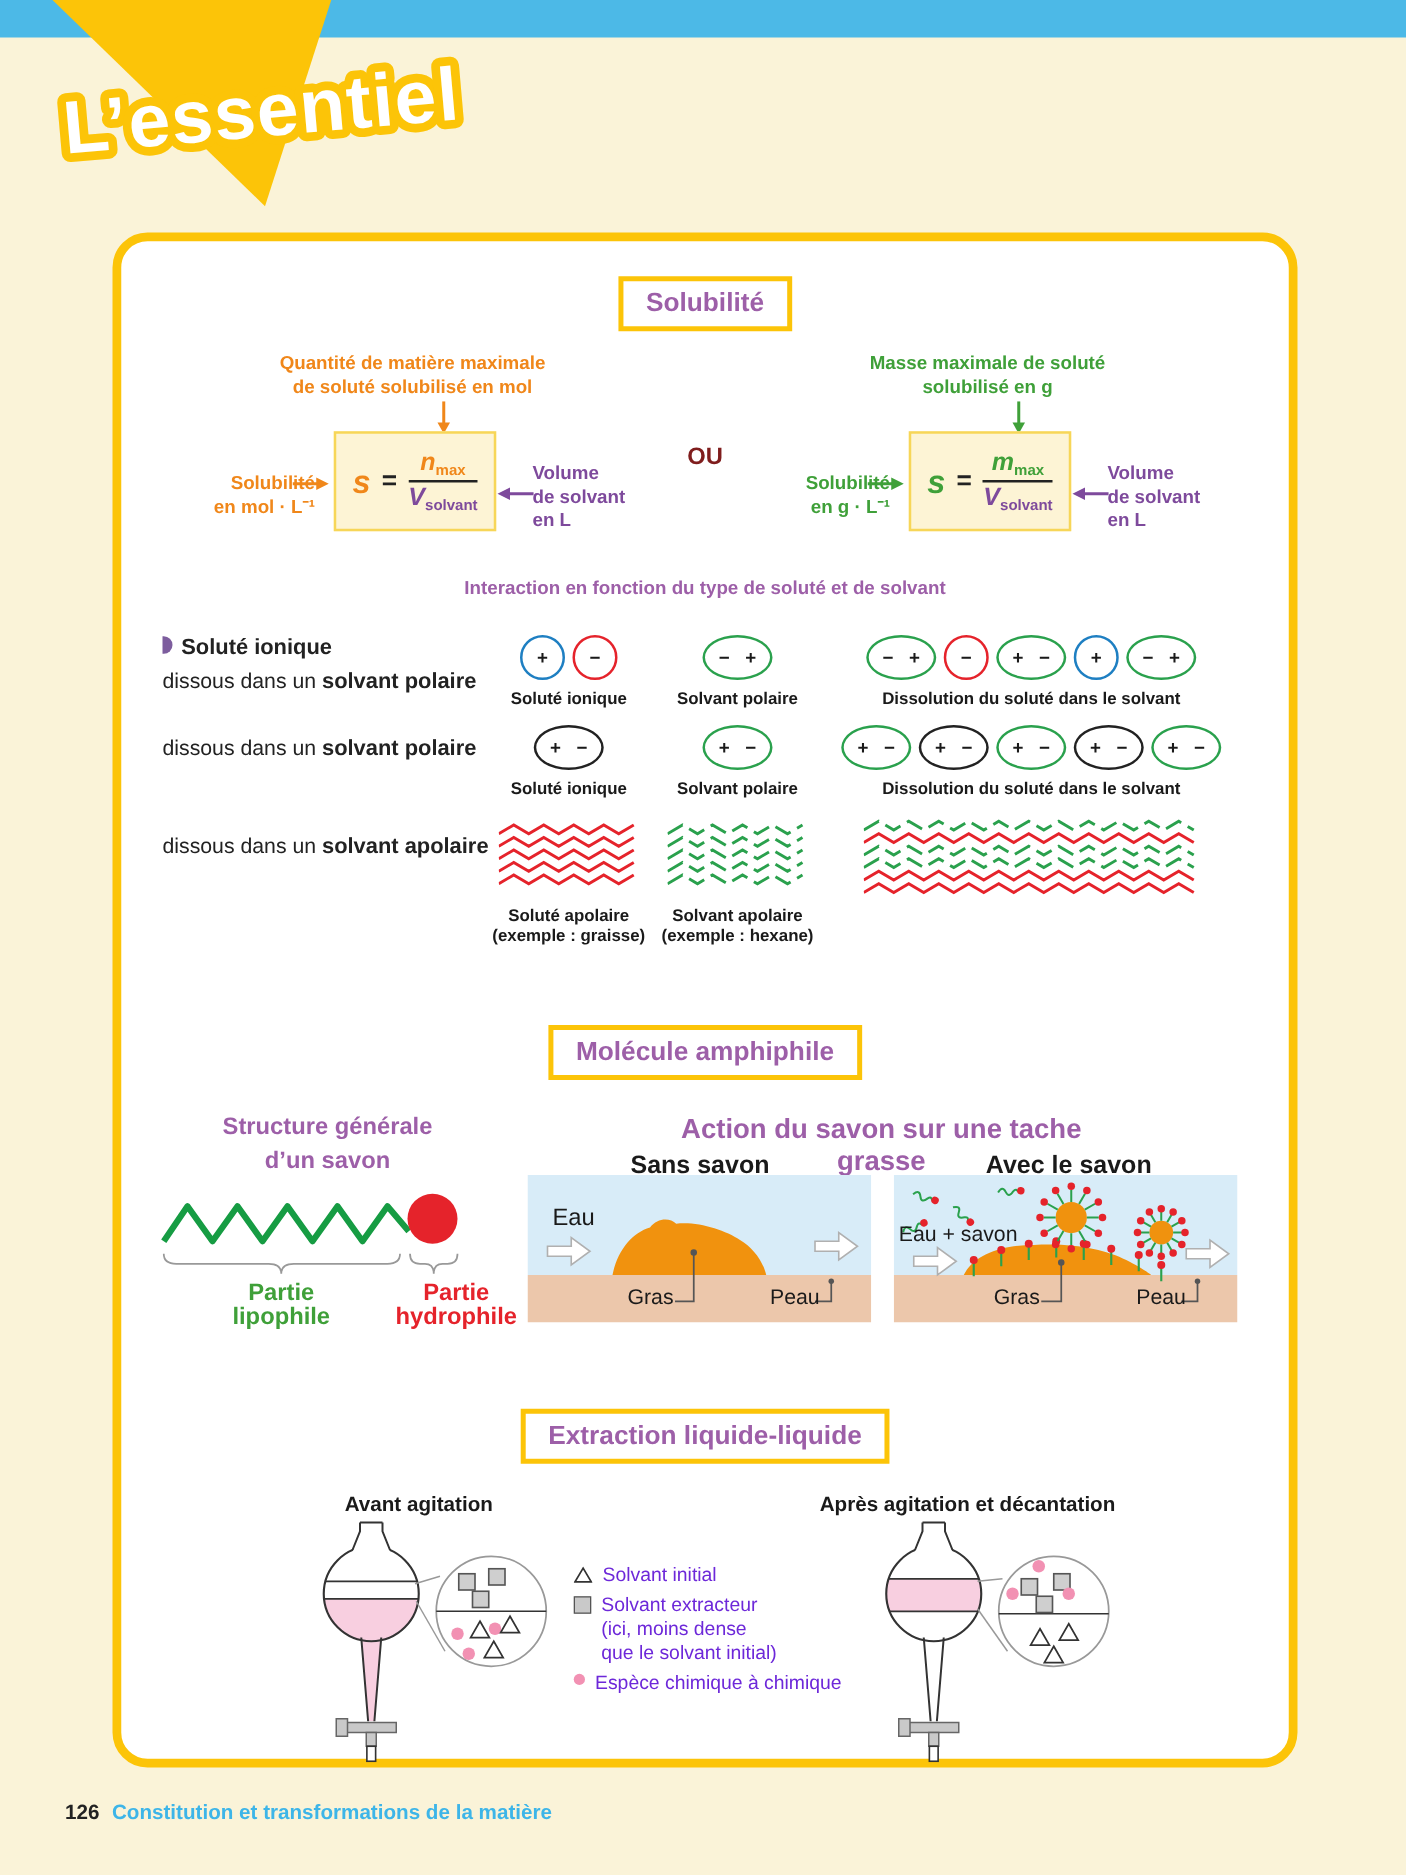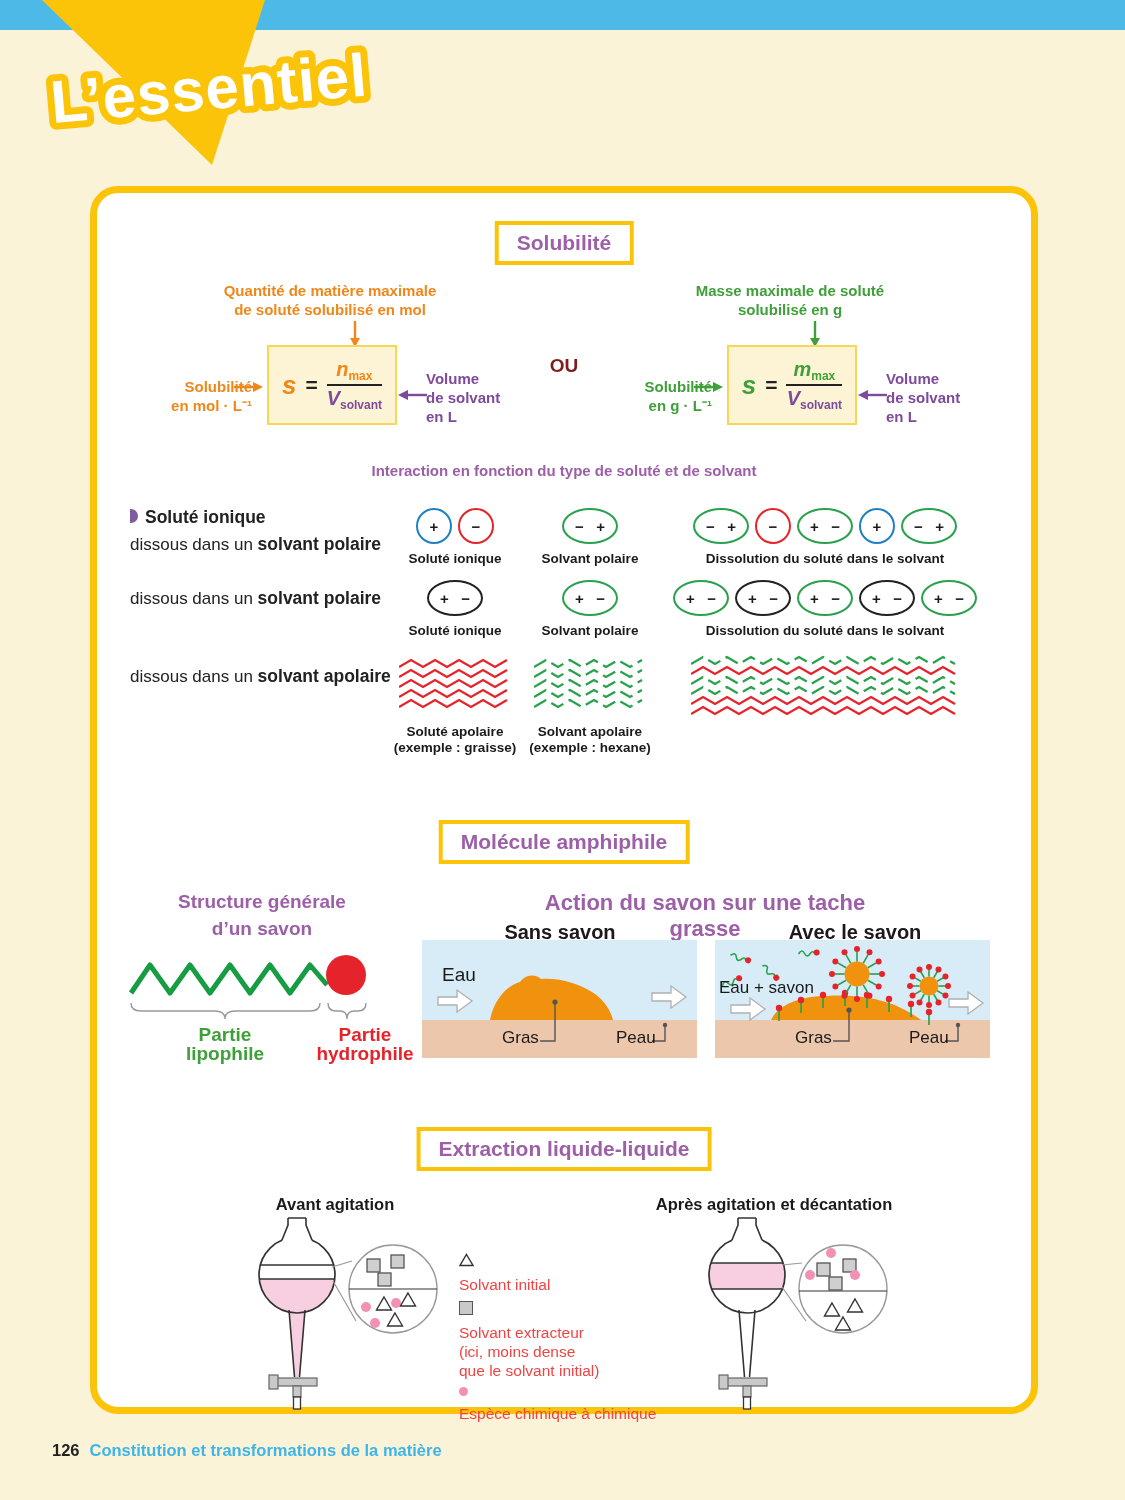--- a/index.html
+++ b/index.html
@@ -52,21 +52,21 @@
   .aheading{position:absolute;top:697px;left:428px;width:360px;text-align:center;color:var(--purple);
             font-weight:bold;font-size:22px;}
   .ptitle{position:absolute;top:728px;text-align:center;font-weight:bold;font-size:20px;color:#1a1a1a;}
   .wpanel{position:absolute;top:747px;width:275px;height:118px;}
   .pl{position:absolute;color:#1a1a1a;}
   .partlabel{position:absolute;top:832px;width:120px;text-align:center;font-weight:bold;font-size:19px;
              white-space:pre-line;line-height:19px;}
   .eheading{position:absolute;top:1002px;text-align:center;font-weight:bold;font-size:16.5px;color:#1a1a1a;}
   .flask-svg{position:absolute;top:1022px;}
   .legend{position:absolute;left:362px;top:1058px;width:250px;}
-  .legend-item{display:flex;gap:8px;margin-bottom:5px;font-size:15.5px;color:#ef4444;line-height:19px;flex-direction:column;}
+  .legend-item{display:flex;gap:8px;margin-bottom:5px;font-size:15.5px;color:#6d28d9;line-height:19px;}
   .legend-item .sym{flex-shrink:0;margin-top:2px;}
   .lg-text{white-space:pre-line;}
   .sym-sq{display:inline-block;width:12px;height:12px;background:#c9c9c9;border:1.5px solid #555;}
   .sym-dot{display:inline-block;width:9px;height:9px;border-radius:50%;background:var(--pink-dot);margin-top:3px;}
   .footer{position:absolute;left:52px;top:1441px;display:flex;gap:10px;font-weight:bold;font-size:16.5px;}
   .footer .num{color:#222;} .footer .txt{color:var(--footer-blue);}
 </style>
 </head>
 <body>
 

